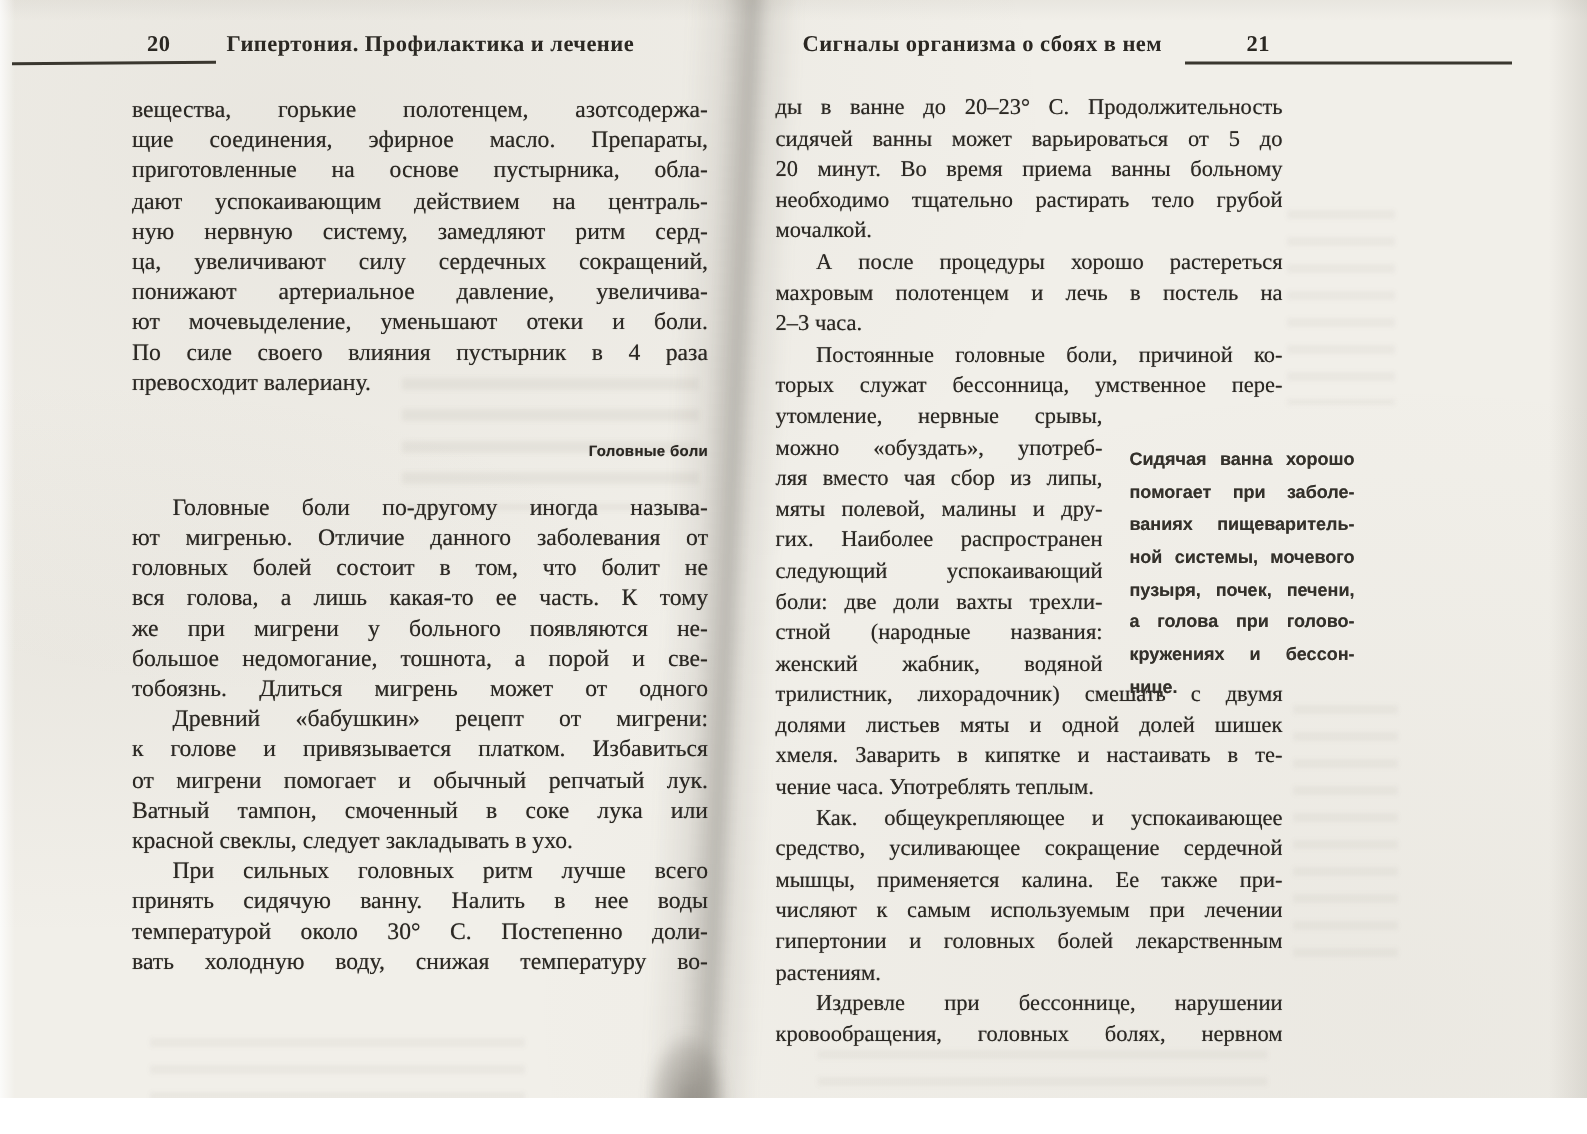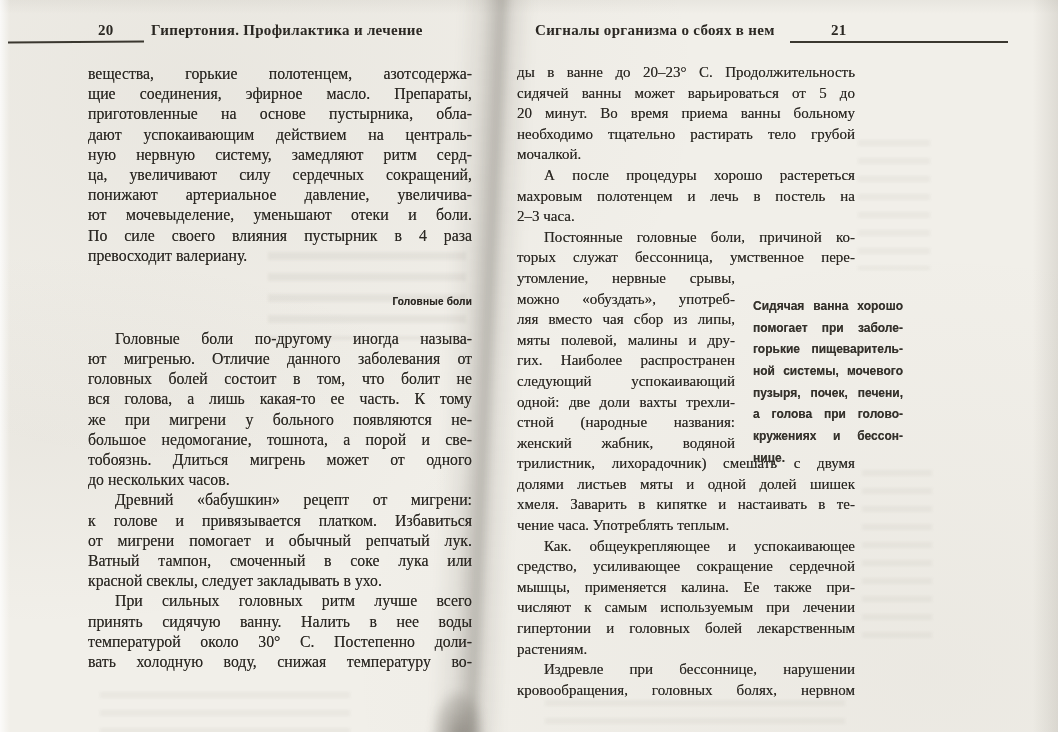--- a/index.html
+++ b/index.html
@@ -161,21 +161,20 @@
       <div class="line">По силе своего влияния пустырник в 4 раза</div>
       <div class="line last">превосходит валериану.</div>
       <div class="section-heading">Головные боли</div>
       <div class="line indent">Головные боли по-другому иногда называ-</div>
       <div class="line">ют мигренью. Отличие данного заболевания от</div>
       <div class="line">головных болей состоит в том, что болит не</div>
       <div class="line">вся голова, а лишь какая-то ее часть. К тому</div>
       <div class="line">же при мигрени у больного появляются не-</div>
       <div class="line">большое недомогание, тошнота, а порой и све-</div>
       <div class="line">тобоязнь. Длиться мигрень может от одного</div>
-      <div class="line last">до нескольких часов.</div>
       <div class="line indent">Древний «бабушкин» рецепт от мигрени:</div>
       <div class="line">к голове и привязывается платком. Избавиться</div>
       <div class="line">от мигрени помогает и обычный репчатый лук.</div>
       <div class="line">Ватный тампон, смоченный в соке лука или</div>
       <div class="line last">красной свеклы, следует закладывать в ухо.</div>
       <div class="line indent">При сильных головных ритм лучше всего</div>
       <div class="line">принять сидячую ванну. Налить в нее воды</div>
       <div class="line">температурой около 30° С. Постепенно доли-</div>
       <div class="line">вать холодную воду, снижая температуру во-</div>
     </div>
@@ -189,41 +188,41 @@
       <div class="line">махровым полотенцем и лечь в постель на</div>
       <div class="line last">2–3 часа.</div>
       <div class="line indent">Постоянные головные боли, причиной ко-</div>
       <div class="line">торых служат бессонница, умственное пере-</div>
       <div class="line narrow">утомление, нервные срывы,</div>
       <div class="line narrow">можно «обуздать», употреб-</div>
       <div class="line narrow">ляя вместо чая сбор из липы,</div>
       <div class="line narrow">мяты полевой, малины и дру-</div>
       <div class="line narrow">гих. Наиболее распространен</div>
       <div class="line narrow">следующий успокаивающий</div>
-      <div class="line narrow">одной: две доли вахты трехли-</div>
+      <div class="line narrow">боли: две доли вахты трехли-</div>
       <div class="line narrow">стной (народные названия:</div>
       <div class="line narrow">женский жабник, водяной</div>
       <div class="line">трилистник, лихорадочник) смешать с двумя</div>
       <div class="line">долями листьев мяты и одной долей шишек</div>
       <div class="line">хмеля. Заварить в кипятке и настаивать в те-</div>
       <div class="line last">чение часа. Употреблять теплым.</div>
       <div class="line indent">Как. общеукрепляющее и успокаивающее</div>
       <div class="line">средство, усиливающее сокращение сердечной</div>
       <div class="line">мышцы, применяется калина. Ее также при-</div>
       <div class="line">числяют к самым используемым при лечении</div>
       <div class="line">гипертонии и головных болей лекарственным</div>
       <div class="line last">растениям.</div>
       <div class="line indent">Издревле при бессоннице, нарушении</div>
       <div class="line">кровообращения, головных болях, нервном</div>
     </div>
 
   <div class="sidebar" id="sidebar-note">
       <div class="sline">Сидячая ванна хорошо</div>
       <div class="sline">помогает при заболе-</div>
-      <div class="sline">горькие пищеваритель-</div>
+      <div class="sline">ваниях пищеваритель-</div>
       <div class="sline">ной системы, мочевого</div>
       <div class="sline">пузыря, почек, печени,</div>
       <div class="sline">а голова при голово-</div>
       <div class="sline">кружениях и бессон-</div>
       <div class="sline last">нице.</div>
     </div>
 
 </div>
 
 </body></html>

